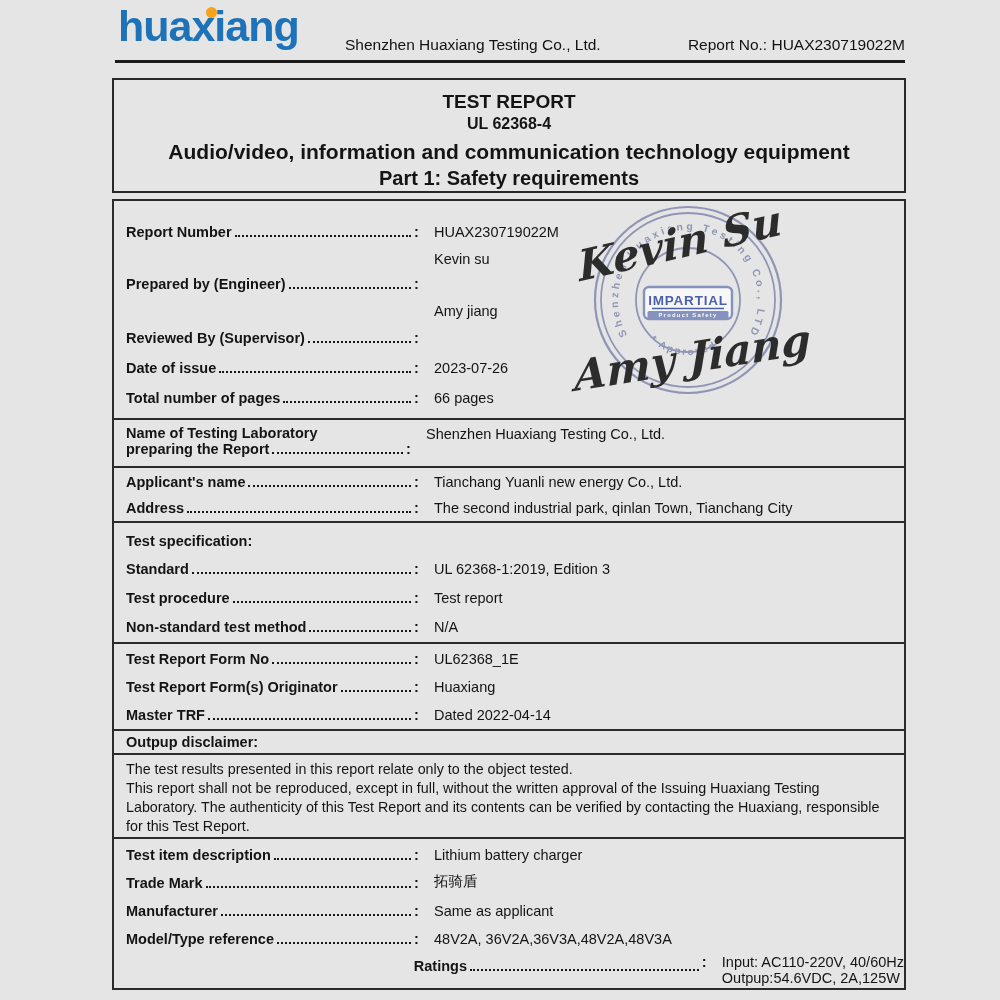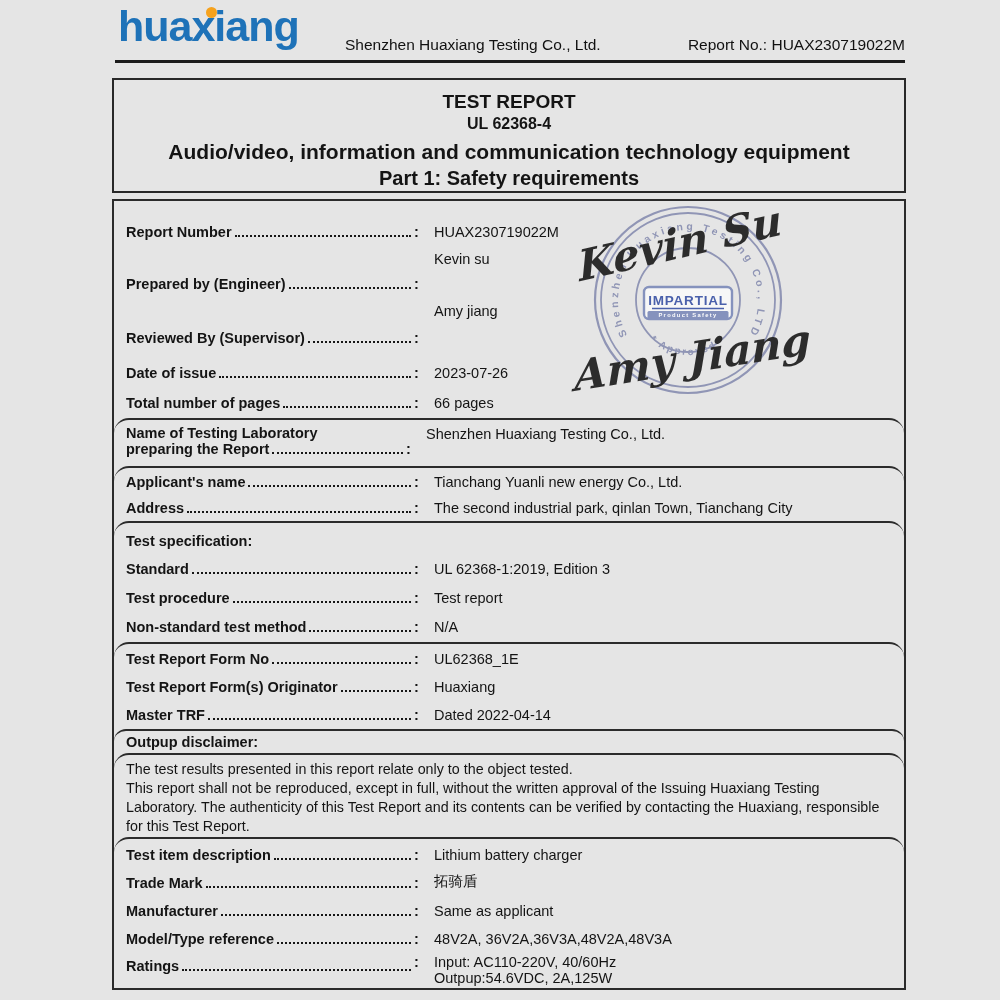--- a/index.html
+++ b/index.html
@@ -21,38 +21,38 @@
   .title-box { position:absolute; left:112px; top:78px; width:794px; height:115px;
     border:2px solid #282828; text-align:center; padding-top:11px; }
   .t1 { font-size:19px; font-weight:bold; }
   .t2 { font-size:16px; font-weight:bold; margin-top:2px; }
   .t3 { font-size:21px; font-weight:bold; margin-top:7px; }
   .t4 { font-size:20px; font-weight:bold; margin-top:3px; }
 
   
   .main-table { position:absolute; left:112px; top:199px; width:794px;
     border:2px solid #2b2b2b; background:transparent; }
-  .section { position:relative; border-top:2px solid #2b2b2b; padding:0 0 0 12px;border-radius:15px; }
+  .section { position:relative; border-top:2px solid #2b2b2b; padding:0 0 0 12px; }
   .section:first-child { border-top:none; }
 
   .row { display:flex; align-items:flex-end; padding-bottom:7px; }
   .lblwrap { width:288px; display:flex; align-items:flex-end; flex:0 0 288px; }
   .lbl { font-size:14.5px; font-weight:bold; white-space:nowrap; }
   .leader { flex:1 1 auto; border-bottom:2.5px dotted #161616; margin:0 3px 3px 3px; min-width:8px; }
   .colon { font-size:14.5px; font-weight:bold; width:8px; }
   .val { font-size:14.5px; padding-left:12px; }
 
   
   .sec-info { height:217px; padding-top:16px; }
   .row-inline { height:30px; }
   .row-va { position:relative; height:52px; display:block; }
   .row-va .va-val { position:absolute; left:296px; top:4px; font-size:14.5px; padding-left:12px; }
   .row-va .va-lbl { position:absolute; left:0; bottom:7px; width:296px; display:flex; align-items:flex-end; }
   .row-va2 { height:54px; }
-  .row-date { margin-top:5px; }
+  .row-date { }
 
   
   .stamp { position:absolute; left:440px; top:4px; width:300px; height:214px; opacity:.93; pointer-events:none; }
 
   
   .sec-lab { height:48px; padding-top:5px; }
   .two-line { display:flex; align-items:flex-start; }
   .labelcol { width:288px; flex:0 0 288px; }
   .labelcol .l2 { display:flex; align-items:flex-end; }
   .sec-lab .val { padding-top:1px; }
@@ -74,21 +74,21 @@
   .sec-dishead { height:24px; }
   .sec-dishead .heading { height:22px; line-height:22px; }
 
   
   .sec-disbody { height:84px; padding:5px 14px 0 12px; }
   .sec-disbody p { font-size:14.3px; line-height:19px; }
 
   
   .sec-prod { height:151px; padding-top:3px; }
   .sec-prod .row { height:28px; }
-  .row-ratings { align-items:flex-start !important; height:44px !important; }
+  .row-ratings { align-items:flex-start !important; height:44px !important;justify-content:flex-end; }
   .row-ratings .lblwrap { align-items:flex-end; height:20px; }
   .v2 { display:block; }
 </style>
 </head>
 <body>
 
 <div class="page">
 
   <div class="header">
     <div class="logo">

